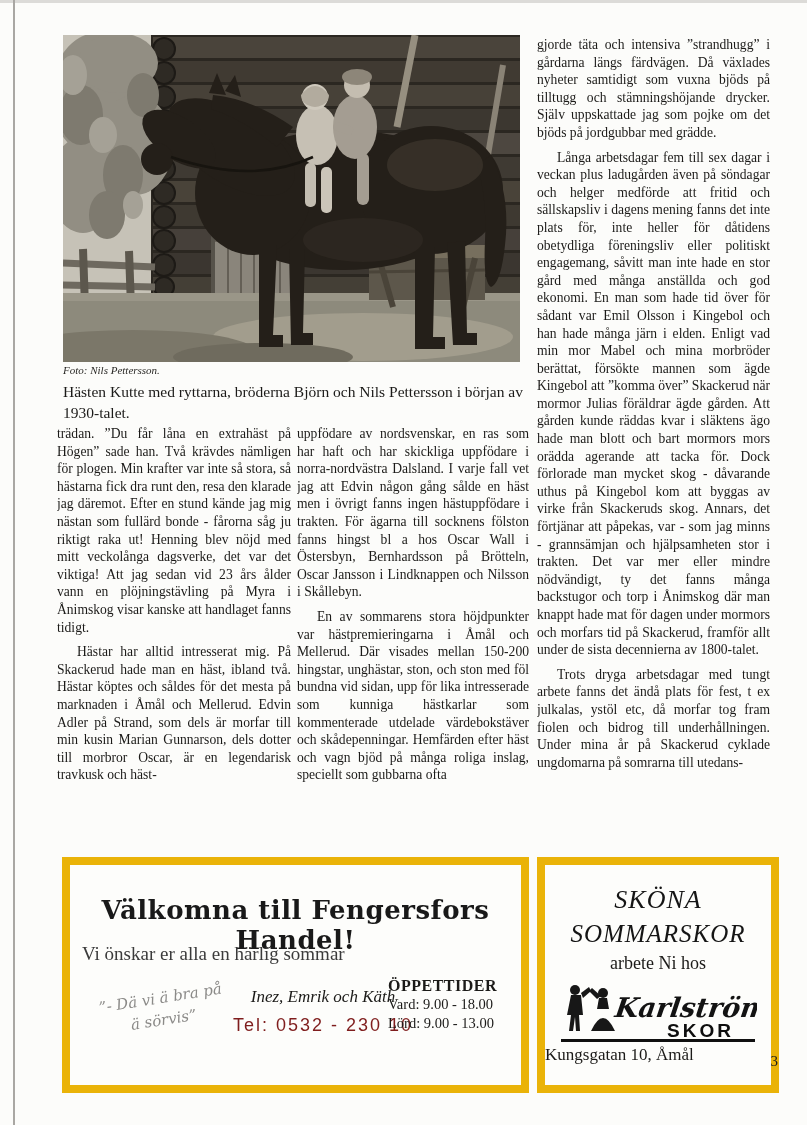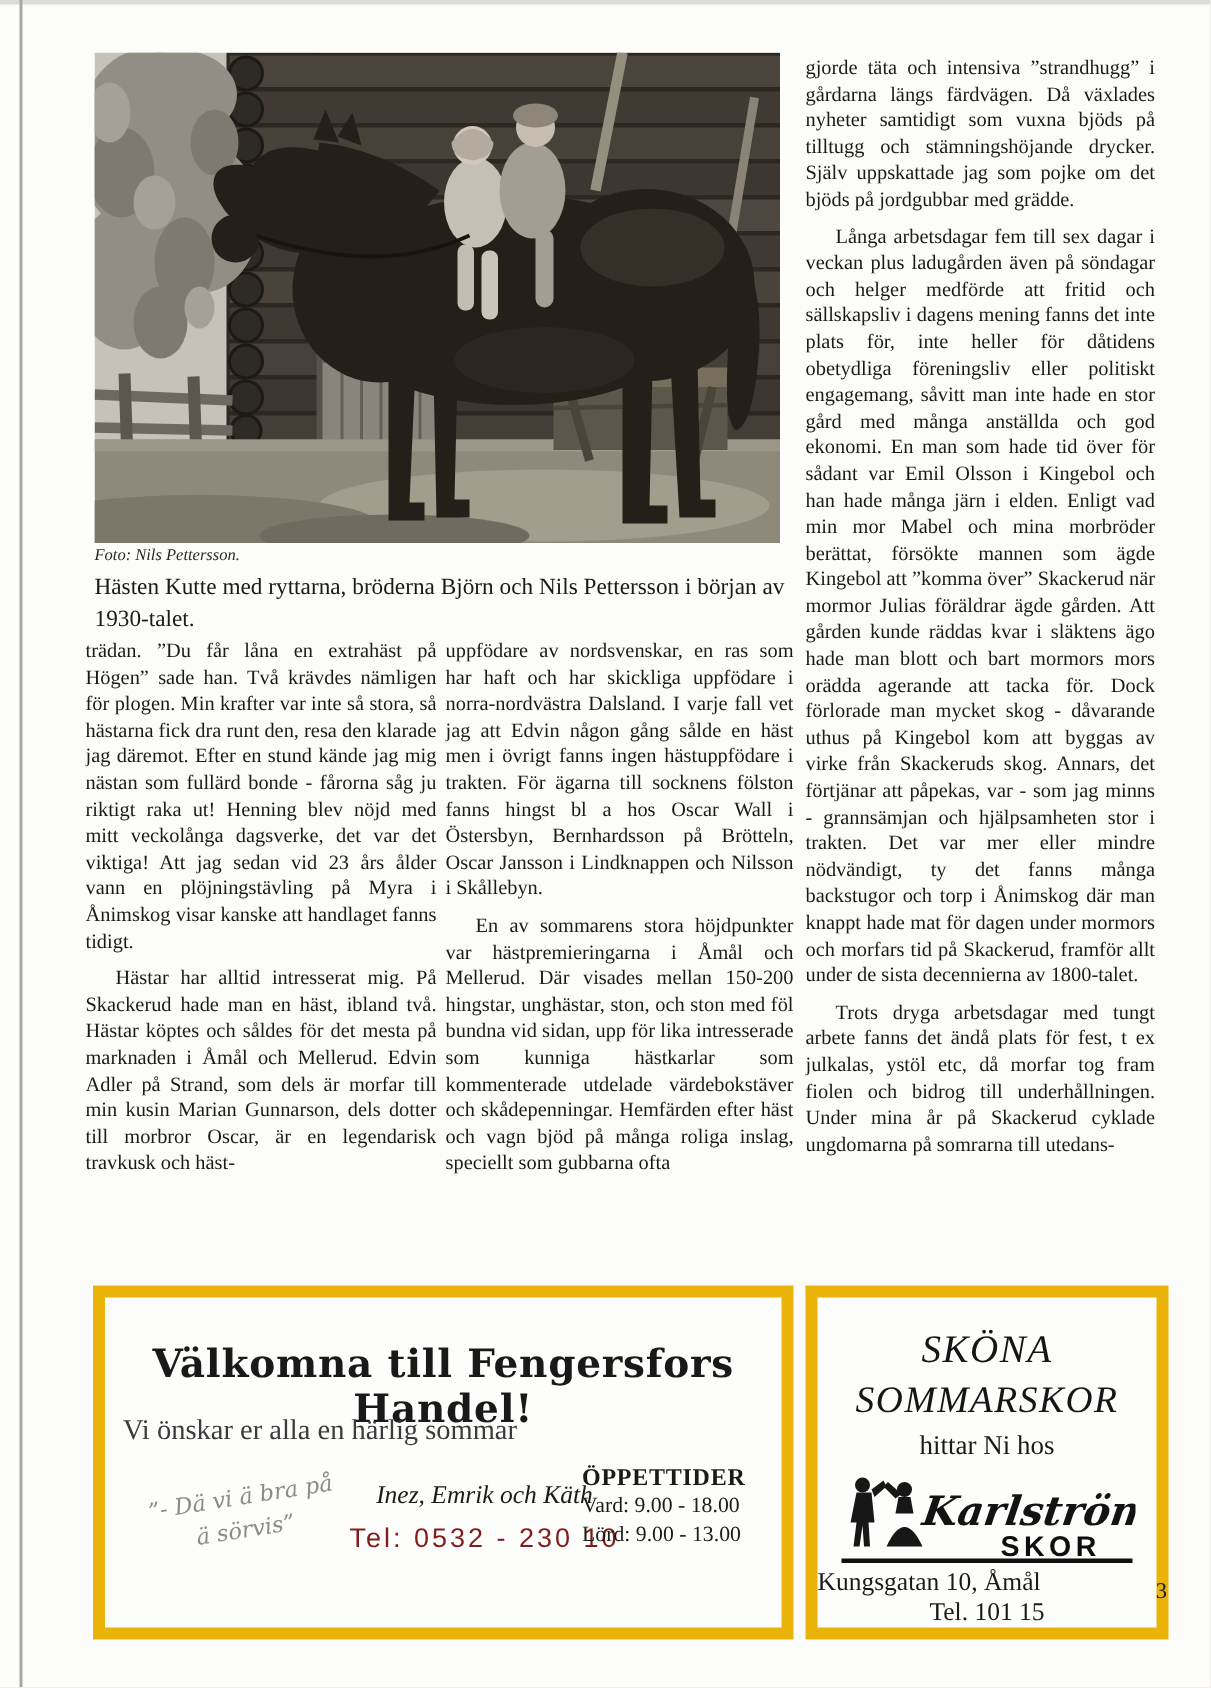--- a/index.html
+++ b/index.html
@@ -232,35 +232,34 @@
     <div class="ad1-hours">
       <div class="hours-title">ÖPPETTIDER</div>
       <div class="hours-line">Vard: 9.00 - 18.00</div>
       <div class="hours-line">Lörd: 9.00 - 13.00</div>
     </div>
   </div>
 
   <div class="ad ad-right">
     <div class="ad2-line1">SKÖNA</div>
     <div class="ad2-line2">SOMMARSKOR</div>
-    <div class="ad2-line3">hittar Ni hos</div>
+    <div class="ad2-line3">arbete Ni hos</div>
     <svg class="ad2-logo" viewBox="0 0 198 62" xmlns="http://www.w3.org/2000/svg">
 
       <g fill="#171717">
         <circle cx="16" cy="9" r="5"></circle>
         <path d="M12,14 L22,14 L24,34 L20,34 L21,50 L17,50 L16,36 L14,50 L10,50 L12,34 L8,34 Z"></path>
         <path d="M22,12 L30,6 L32,10 L24,17 Z"></path>
         <circle cx="44" cy="12" r="5"></circle>
         <path d="M40,17 L48,17 L50,28 L38,28 Z"></path>
         <path d="M32,50 Q44,24 56,50 Z"></path>
         <path d="M38,18 L30,10 L33,7 L42,15 Z"></path>
       </g>
 
       <text x="60" y="36" font-family="DejaVu Serif, serif" font-style="italic" font-weight="bold" font-size="27" fill="#131313" transform="skewX(-8)">Karlströms</text>
       <text x="108" y="56" font-family="Liberation Sans, sans-serif" font-weight="bold" font-size="19" letter-spacing="3" fill="#0e0e0e">SKOR</text>
       <rect x="2" y="58" width="194" height="3" fill="#101010"></rect>
     </svg>
     <div class="ad2-address">Kungsgatan 10, Åmål</div>
-    <div class="ad2-phone">Tel. 101 15</div>
   </div>
 
   <div class="page-number">3</div>
 </div>
 
 </body></html>

